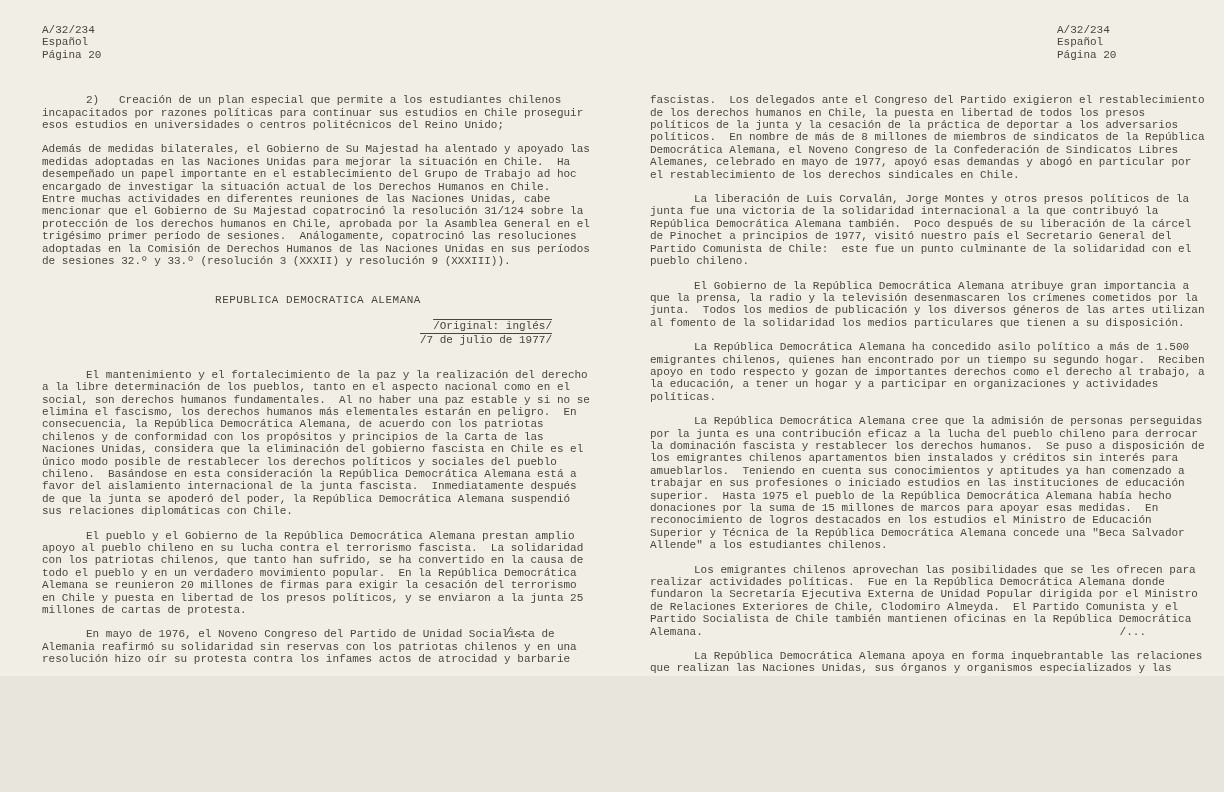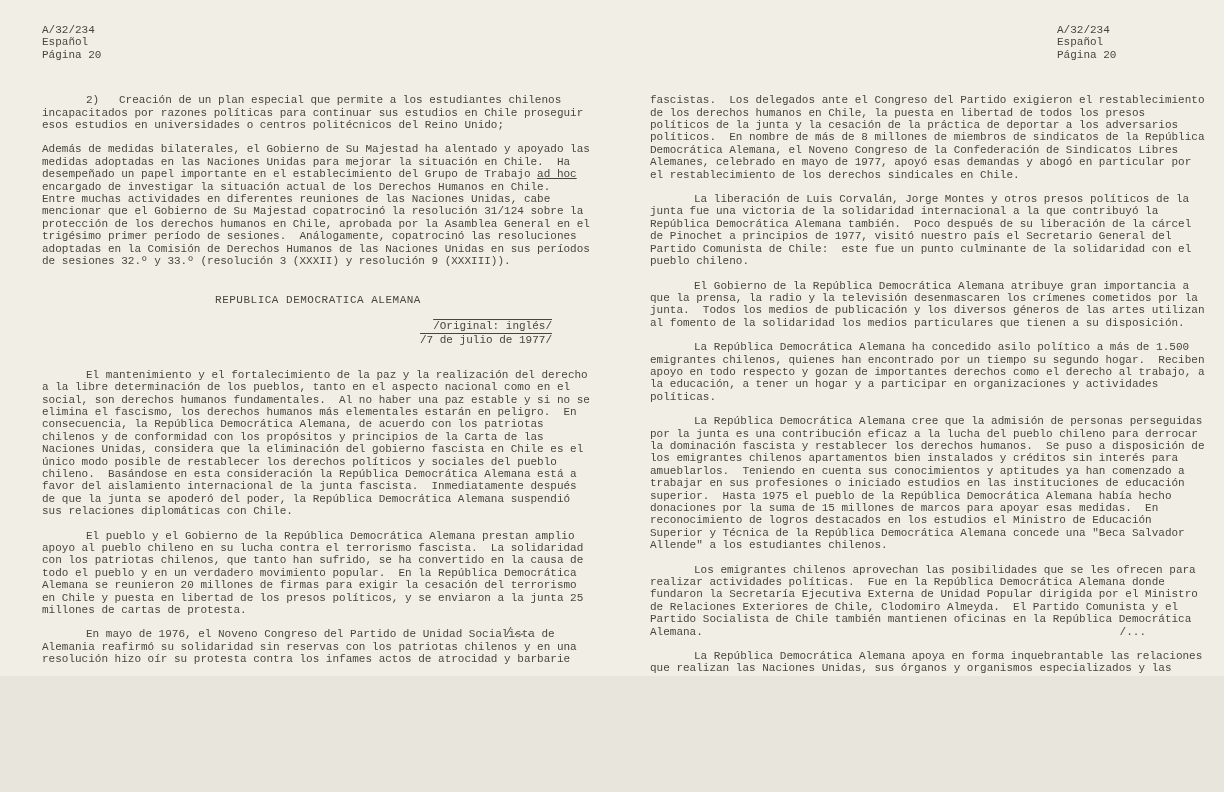--- a/index.html
+++ b/index.html
@@ -15,21 +15,21 @@
   }
   .page{position:absolute;top:0;height:100%;}
   .page-left{left:42px;width:552px;}
   .page-right{left:650px;width:560px;}
   .hdr{margin-top:24px;}
   .hdr div{white-space:pre;}
   .page-right .hdr{margin-left:407px;}
   .body{margin-top:33px;}
   p{margin:0 0 12px 0;white-space:pre-wrap;}
   .ind{text-indent:44px;}
-  .u{text-decoration:underline;}
+  .u{}
   .section-heading{text-align:center;margin:26px 0 14px 0;letter-spacing:.5px;}
   .bracket-block{text-align:right;padding-right:42px;margin-bottom:22px;}
   .bracket-block div{margin-bottom:2px;}
   .ov{text-decoration:overline;}
   .cont{position:absolute;bottom:38px;}
   .page-left .cont{right:62px;}
   .page-right .cont{right:64px;}
 </style>
 </head>
 <body>

